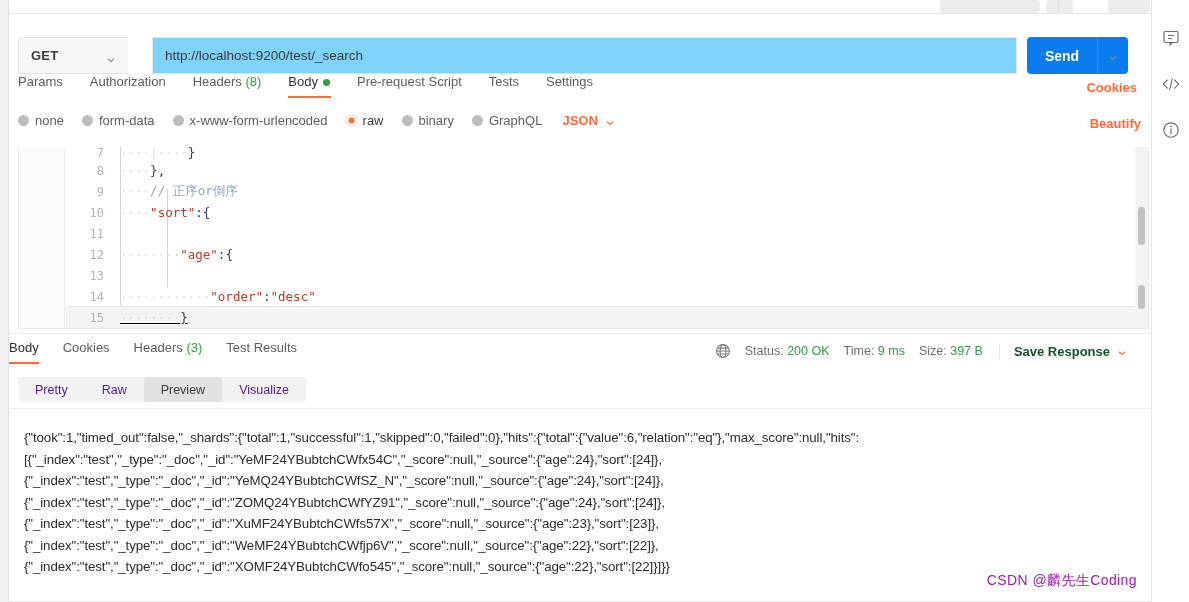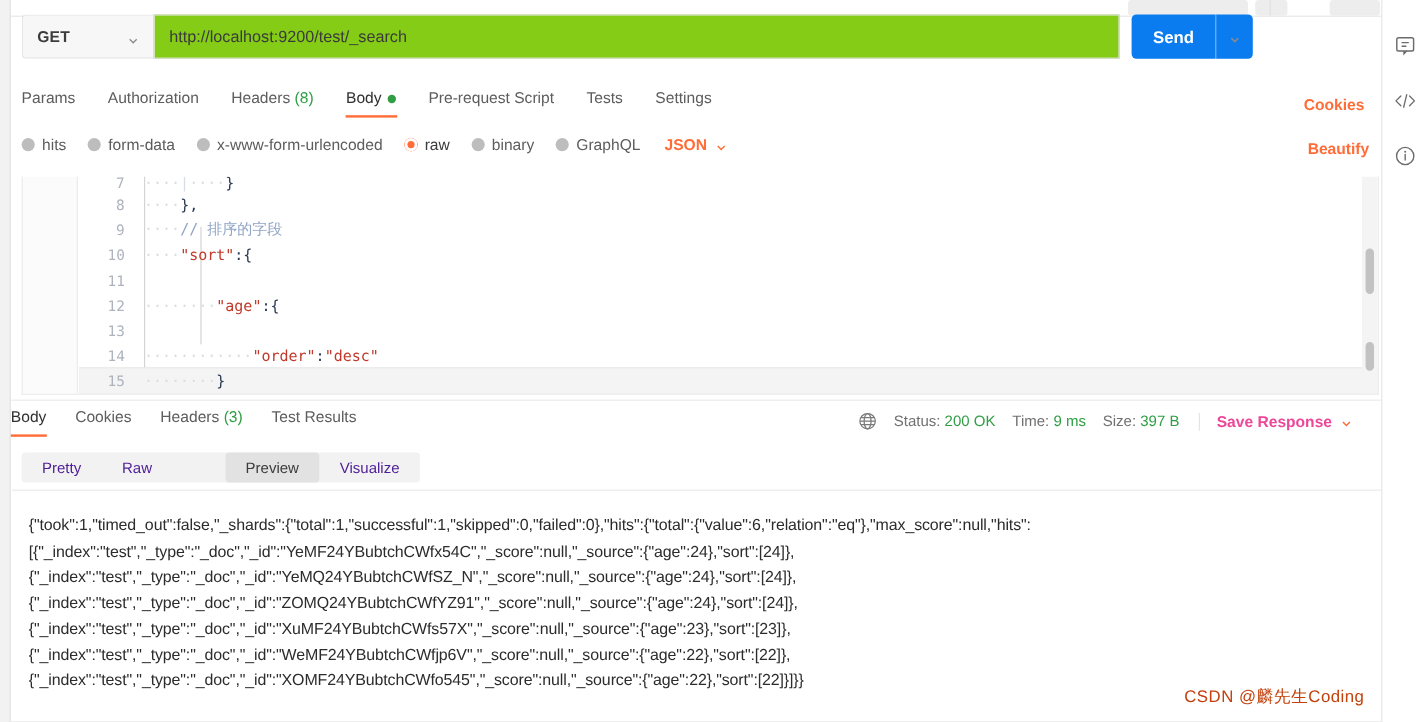--- a/index.html
+++ b/index.html
@@ -27,36 +27,36 @@
      display:flex; align-items:center; justify-content:center; }
   .rail-icon svg { display:block; }
 
   
   .top-frag { position:absolute; top:0; height:13px; background:#ededed; border-radius:3px; }
   .top-frag.white { background:#ffffff; }
   .top-divider { position:absolute; top:0; width:1px; height:13px; background:#e0e0e0; }
   .top-rule { position:absolute; left:9px; top:13px; width:1142px; height:1px; background:#e8e8e8;}
 
   
-  .urlbar { position:absolute; left:18px; top:12px; width:1026px; height:37px; display:flex; }
+  .urlbar { position:absolute; left:18px; top:37px; width:1110px; height:37px; display:flex; }
   .method-box {
     width:110px; height:37px; background:#f7f7f7;
     border:1px solid #e3e3e3; border-right:none;
     border-radius:4px 0 0 4px;
     display:flex; align-items:center; justify-content:space-between;
     padding:0 12px; cursor:pointer;
   }
   .method-label { font-size:13px; font-weight:bold; color:#3c3c3c; letter-spacing:.2px; }
   .chev { width:10px; height:10px; color:#8a8a8a; }
   .url-input {
-    flex:1; height:37px; background:#84cc16;
+    flex:1; height:37px; background:#7dd3fc;
     border:1px solid #e3e3e3; border-left:1px solid #e9e9e9;
     border-radius:0;
     font-size:13.5px; color:#3a3a3a; padding:0 12px;
-    font-family:"Liberation Sans", sans-serif; outline:none;
+    font-family:"Liberation Sans", sans-serif; outline:none;margin-left:24px;
   }
   .send-wrap { display:flex; margin-left:10px; }
   .send-btn {
     width:70px; height:37px; background:#0a7cf0; color:#fff;
     border:none; border-radius:4px 0 0 4px;
     font-size:14px; font-weight:bold; cursor:pointer;
     font-family:"Liberation Sans", sans-serif;
   }
   .send-caret {
     width:31px; height:37px; background:#0a7cf0; color:#fff;
@@ -91,21 +91,21 @@
   .editor {
     position:absolute; left:18px; top:147px; width:1131px; height:182px;
     background:#fff; border:1px solid #eaeaea; border-top:none; overflow:hidden;
   }
   .gutter {
     position:absolute; left:0; top:0; width:46px; height:100%;
     background:#fbfbfb; border-right:1px solid #ececec;
   }
   .code-area { position:absolute; left:47px; top:0; right:0; height:100%; }
   .cline { position:relative; height:21px; display:flex; align-items:center; }
-  .cline.cur { background:#f4f4f4; box-shadow: 0 -1px 0 #e8e8e8, 0 1px 0 #e8e8e8; }
+  .cline.cur { background:#f4f4f4; box-shadow: 0 -1px 0 #e8e8e8, 0 1px 0 #e8e8e8; text-decoration: underline; }
   .ln {
     position:absolute; left:0; width:38px; text-align:right;
     font-family:"DejaVu Sans Mono", monospace; font-size:12px; color:#aeb4bd;
   }
   .ctext {
     padding-left:54px; font-family:"DejaVu Sans Mono", monospace;
     font-size:12.5px; white-space:pre; color:#333;
   }
   .tk-str  { color:#c0392b; }
   .tk-cmt  { color:#8fa4c4; }
@@ -118,38 +118,38 @@
   
   .resp-bar { position:absolute; left:9px; top:333px; right:38px; height:36px; border-top:1px solid #ebebeb; }
   .resp-tabs { position:absolute; left:9px; top:340px; display:flex; align-items:center; }
   .resp-tab { position:relative; font-size:13px; color:#5d5d5d; padding-bottom:9px; margin-right:24px; cursor:pointer; }
   .resp-tab.active { color:#303030; }
   .resp-tab.active::after { content:""; position:absolute; left:0; right:0; bottom:0; height:2px; background:#ff6c37; }
   .resp-tab .count { color:#2f9e44; }
   .resp-status { position:absolute; right:62px; top:343px; display:flex; align-items:center; font-size:12.5px; color:#707070; gap:14px; }
   .globe { width:16px; height:16px; color:#7a7a7a; }
   .val-green { color:#2f9e44; }
-  .save-resp { display:flex; align-items:center; font-size:13px; font-weight:bold; color:#ec4899; cursor:pointer; padding-left:14px; border-left:1px solid #e4e4e4; margin-left:2px; }
+  .save-resp { display:flex; align-items:center; font-size:13px; font-weight:bold; color:#14532d; cursor:pointer; padding-left:14px; border-left:1px solid #e4e4e4; margin-left:2px; }
   .save-resp .chev { margin-left:7px; color:#ff6c37; }
 
   
   .pills { position:absolute; left:18px; top:377px; height:25px; background:#f2f2f2; border-radius:3px; display:flex; }
   .pill { padding:0 17px; height:25px; display:flex; align-items:center; font-size:12.5px; color:#4c1d95; cursor:pointer; border-radius:3px;}
-  .pill.active { background:#e2e2e2; color:#3c3c3c;margin-left:44px; }
+  .pill.active { background:#e2e2e2; color:#3c3c3c; }
 
   
   .resp-body {
     position:absolute; left:10px; top:408px; right:38px; bottom:0;
     background:#fff; border-top:1px solid #ececec; padding:18px 14px 0 14px;
     overflow:hidden;
   }
   .resp-line { font-size:13.3px; color:#2c2c2c; white-space:pre; line-height:21.5px;
                font-family:"Liberation Sans", sans-serif; letter-spacing:-0.1px; }
 
-  .watermark { position:absolute; right:52px; bottom:12px; font-size:14px; color:#c2410c; letter-spacing:.4px;margin-top:32px; }
+  .watermark { position:absolute; right:52px; bottom:12px; font-size:14px; color:#a21caf; letter-spacing:.4px;margin-top:32px; }
   .bottom-rule { position:absolute; left:9px; bottom:0; right:38px; height:1px; background:#ececec; }
 </style>
 </head>
 <body>
 
 <div id="app">
 
   <div class="left-rail"></div>
 
   <div class="top-frag" style="left:940px; width:100px;"></div>
@@ -190,21 +190,21 @@
       <div class="req-tab"><span>Pre-request Script</span></div>
       <div class="req-tab"><span>Tests</span></div>
       <div class="req-tab"><span>Settings</span></div>
     </div>
   <div class="cookies-link">Cookies</div>
   <div class="beautify-link">Beautify</div>
 
   <div class="radio-row" id="radio-row">
       <div class="radio-item">
         <span class="dot"></span>
-        <span>hits</span>
+        <span>none</span>
       </div>
       <div class="radio-item">
         <span class="dot"></span>
         <span>form-data</span>
       </div>
       <div class="radio-item">
         <span class="dot"></span>
         <span>x-www-form-urlencoded</span>
       </div>
       <div class="radio-item sel">
@@ -235,21 +235,21 @@
         <div class="cline" style="height: 13px; align-items: flex-end; overflow: hidden;">
           <span class="ln">7</span>
           <span class="ctext"><span class="tk-ind">····|····</span><span class="tk-pun">}</span></span>
         </div>
         <div class="cline">
           <span class="ln">8</span>
           <span class="ctext"><span class="tk-ind">····</span><span class="tk-pun">},</span></span>
         </div>
         <div class="cline">
           <span class="ln">9</span>
-          <span class="ctext"><span class="tk-ind">····</span><span class="tk-cmt">// 排序的字段</span></span>
+          <span class="ctext"><span class="tk-ind">····</span><span class="tk-cmt">// 正序or倒序</span></span>
         </div>
         <div class="cline">
           <span class="ln">10</span>
           <span class="ctext"><span class="tk-ind">····</span><span class="tk-str">"sort"</span><span class="tk-pun">:</span><span class="tk-pun">{</span></span>
         </div>
         <div class="cline">
           <span class="ln">11</span>
         </div>
         <div class="cline">
           <span class="ln">12</span>

